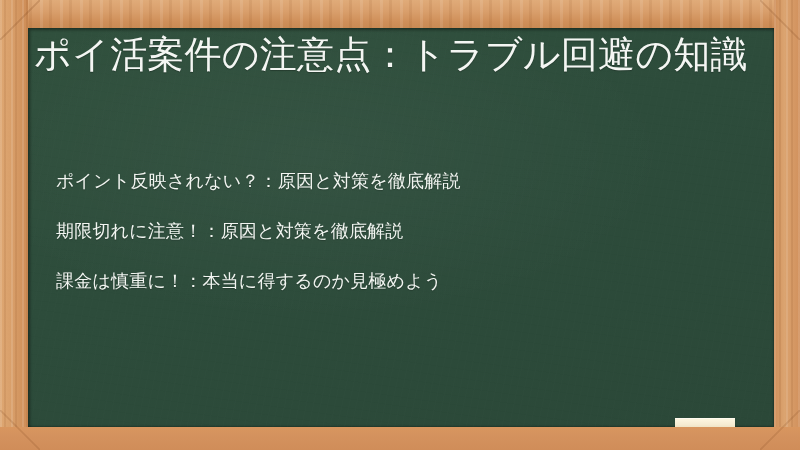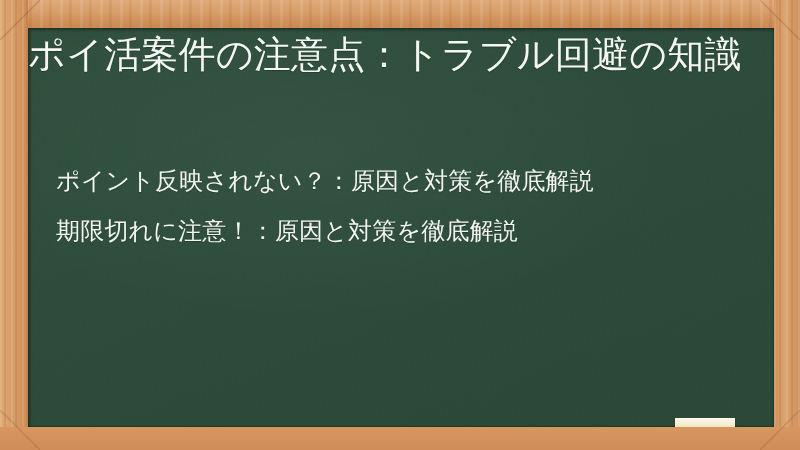--- a/index.html
+++ b/index.html
@@ -166,21 +166,21 @@
 
   
   .board-content {
     position: absolute;
     inset: 0;
     padding: 0;
   }
 
   .board-title {
     position: absolute;
-    left: 0;
+    left: 6px;
     top: 3px;
     width: 714px;
     margin: 0;
     color: #f4f6f3;
     font-size: 37px;
     font-weight: 400;
     line-height: 47px;
     letter-spacing: 0.2px;
     text-shadow: 0 1px 1px rgba(0,0,0,0.25);
   }
@@ -190,21 +190,21 @@
     left: 28px;
     top: 128px;
     width: 700px;
     margin: 0;
     padding: 0;
     list-style: none;
   }
 
   .board-list-item {
     color: #f2f5f1;
-    font-size: 24px;
+    font-size: 18px;
     font-weight: 400;
     line-height: 50px;
     letter-spacing: 0.2px;
     white-space: nowrap;
     text-shadow: 0 1px 1px rgba(0,0,0,0.22);
   }
 
   
   .chalk-piece {
     position: absolute;
@@ -235,20 +235,21 @@
   <div class="board">
     <div class="board-texture"></div>
 
     <div class="board-content">
 
       <h1 class="board-title">ポイ活案件の注意点：トラブル回避の知識</h1>
 
       <ul class="board-list">
         <li class="board-list-item">ポイント反映されない？：原因と対策を徹底解説</li>
         <li class="board-list-item">期限切れに注意！：原因と対策を徹底解説</li>
+        <li class="board-list-item">課金は慎重に！：本当に得するのか見極めよう</li>
       </ul>
 
     </div>
 
     <div class="chalk-piece"></div>
   </div>
 
 </div>
 
 </body></html>

